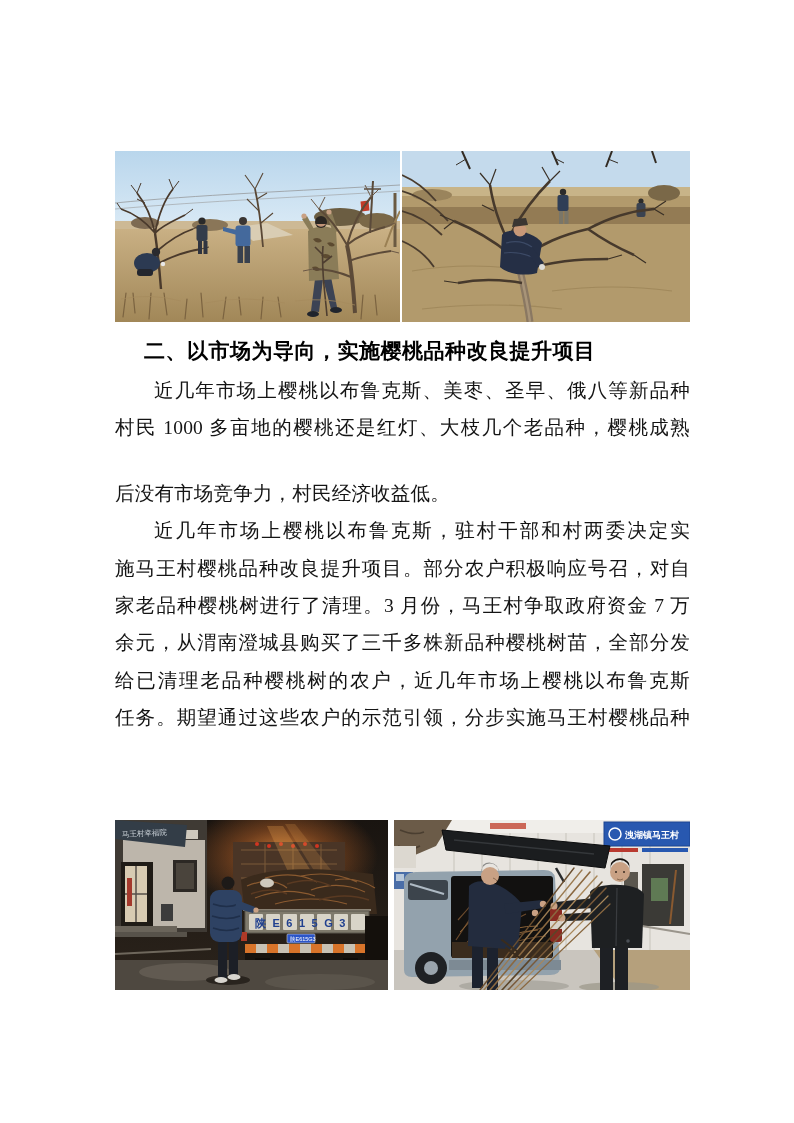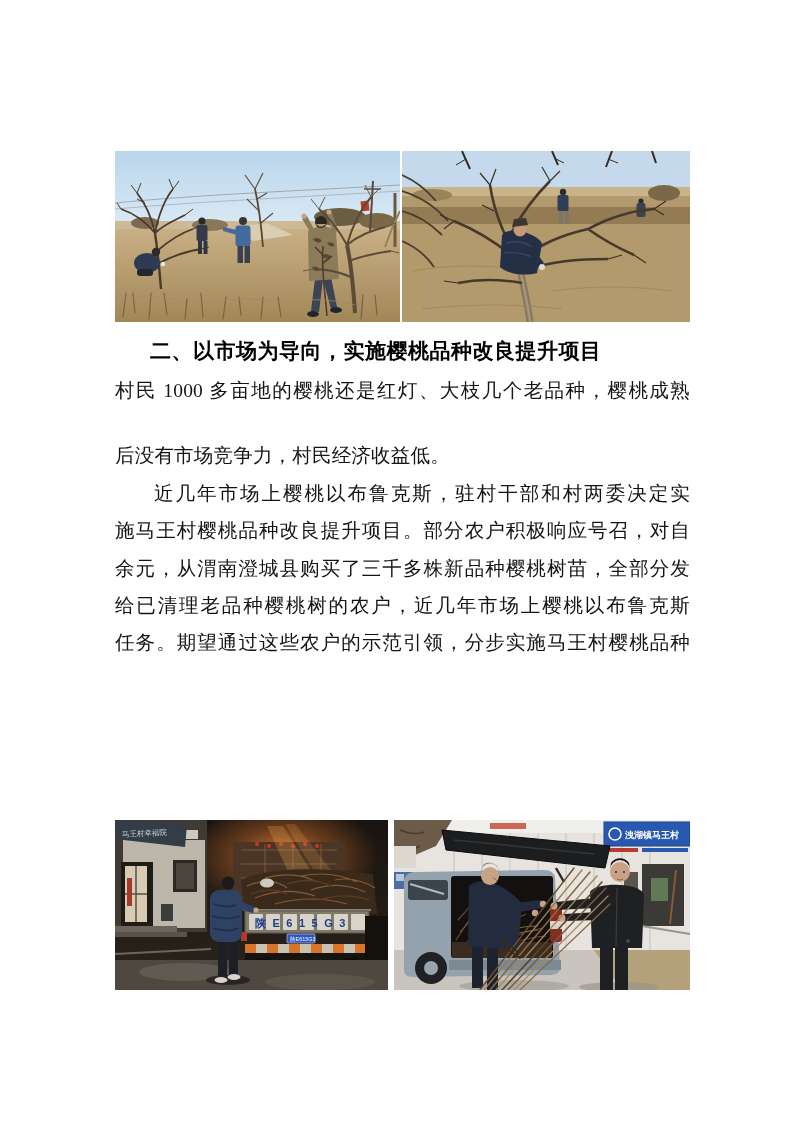--- a/index.html
+++ b/index.html
@@ -2,21 +2,21 @@
 <html><head>
 <meta charset="utf-8">
 <style>
   html,body{margin:0;padding:0;background:#ffffff;}
   .page{position:relative;width:794px;height:1123px;background:#ffffff;overflow:hidden;
         font-family:"Liberation Serif",serif;color:#141414;}
   .photo-row{position:absolute;display:flex;}
   .photo-row.top{left:115px;top:151px;gap:2px;}
   .photo-row.bottom{left:115px;top:820px;gap:6px;}
   .photo-row svg{display:block;}
-  .heading{position:absolute;left:115px;top:337px;width:575px;margin:0;
+  .heading{position:absolute;left:109px;top:337px;width:575px;margin:0;
            font-family:"Liberation Sans",sans-serif;font-weight:bold;
            font-size:21px;line-height:28px;color:#000;text-indent:35px;letter-spacing:.5px;}
   .bodytext{position:absolute;left:115px;top:372px;width:575px;font-size:19.5px;}
   .line{height:37.4px;line-height:37.4px;text-align:justify;text-align-last:justify;
         overflow:hidden;letter-spacing:.2px;}
   .line.first{text-indent:39px;}
   .line.end{text-align-last:left;margin-top:28px;}
   svg text{font-family:"Liberation Sans",sans-serif;}
 </style>
 </head>
@@ -151,24 +151,26 @@
         <circle cx="140" cy="116" r="3" fill="#dddcd8"></circle>
         <circle cx="118" cy="79" r="6.5" fill="#c79878"></circle>
         <path d="M110,76 L126,74 L124,67 L112,68 Z" fill="#3a3632"></path>
       </g>
     </svg>
   </div>
 
   <h2 class="heading">二、以市场为导向，实施樱桃品种改良提升项目</h2>
 
   <div class="bodytext">
+    <div class="line first">近几年市场上樱桃以布鲁克斯、美枣、圣早、俄八等新品种</div>
     <div class="line">村民 1000 多亩地的樱桃还是红灯、大枝几个老品种，樱桃成熟</div>
     <div class="line end">后没有市场竞争力，村民经济收益低。</div>
     <div class="line first">近几年市场上樱桃以布鲁克斯，驻村干部和村两委决定实</div>
     <div class="line">施马王村樱桃品种改良提升项目。部分农户积极响应号召，对自</div>
+    <div class="line">家老品种樱桃树进行了清理。3 月份，马王村争取政府资金 7 万</div>
     <div class="line">余元，从渭南澄城县购买了三千多株新品种樱桃树苗，全部分发</div>
     <div class="line">给已清理老品种樱桃树的农户，近几年市场上樱桃以布鲁克斯</div>
     <div class="line">任务。期望通过这些农户的示范引领，分步实施马王村樱桃品种</div>
   </div>
 
   <div class="photo-row bottom">
 
     <svg width="273" height="170" viewBox="0 0 273 170" aria-label="夜间满载樱桃树苗的卡车停在马王村幸福院前">
       <defs>
         <linearGradient id="night" x1="0" y1="0" x2="0" y2="1">

